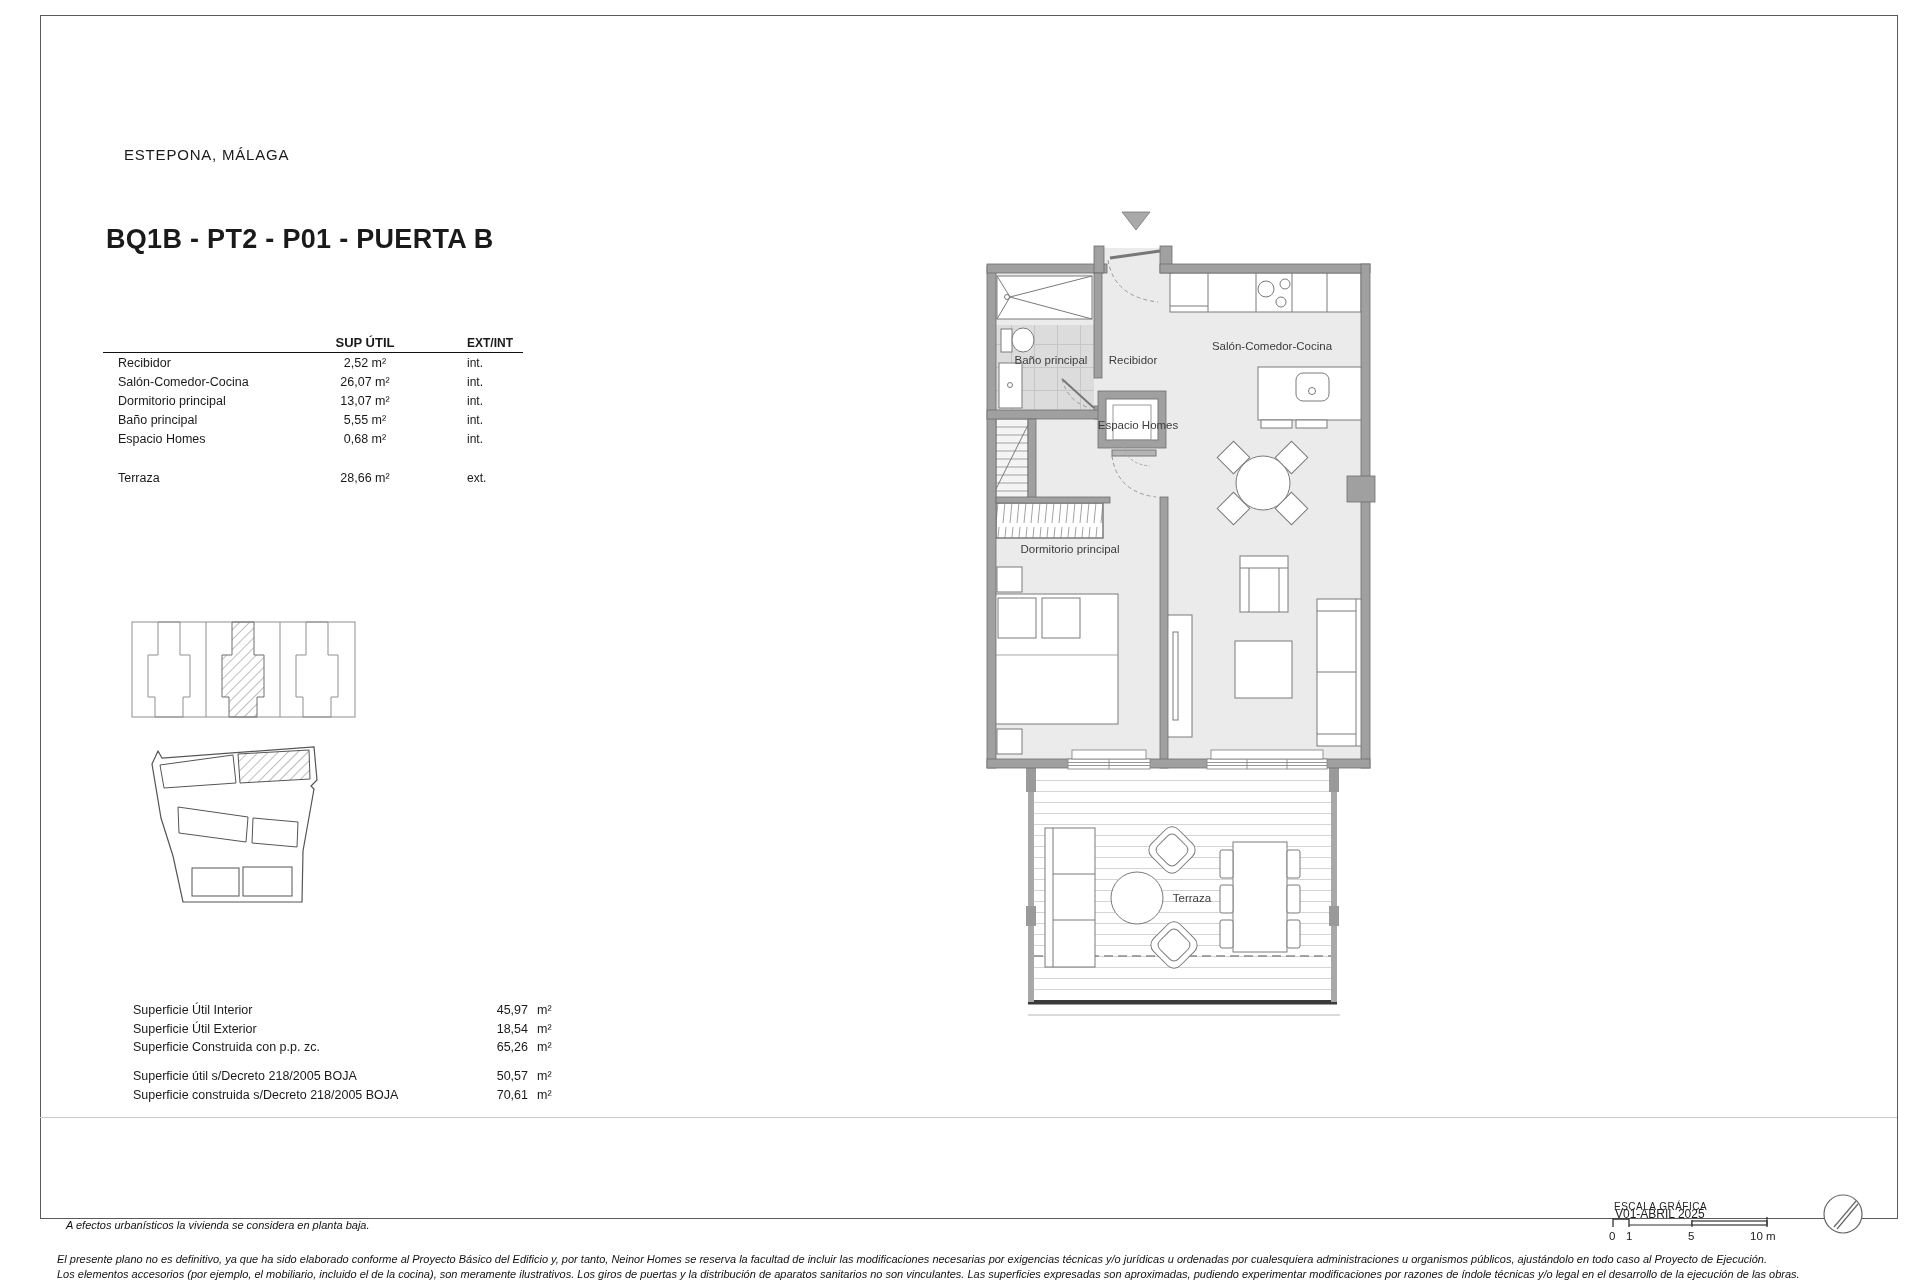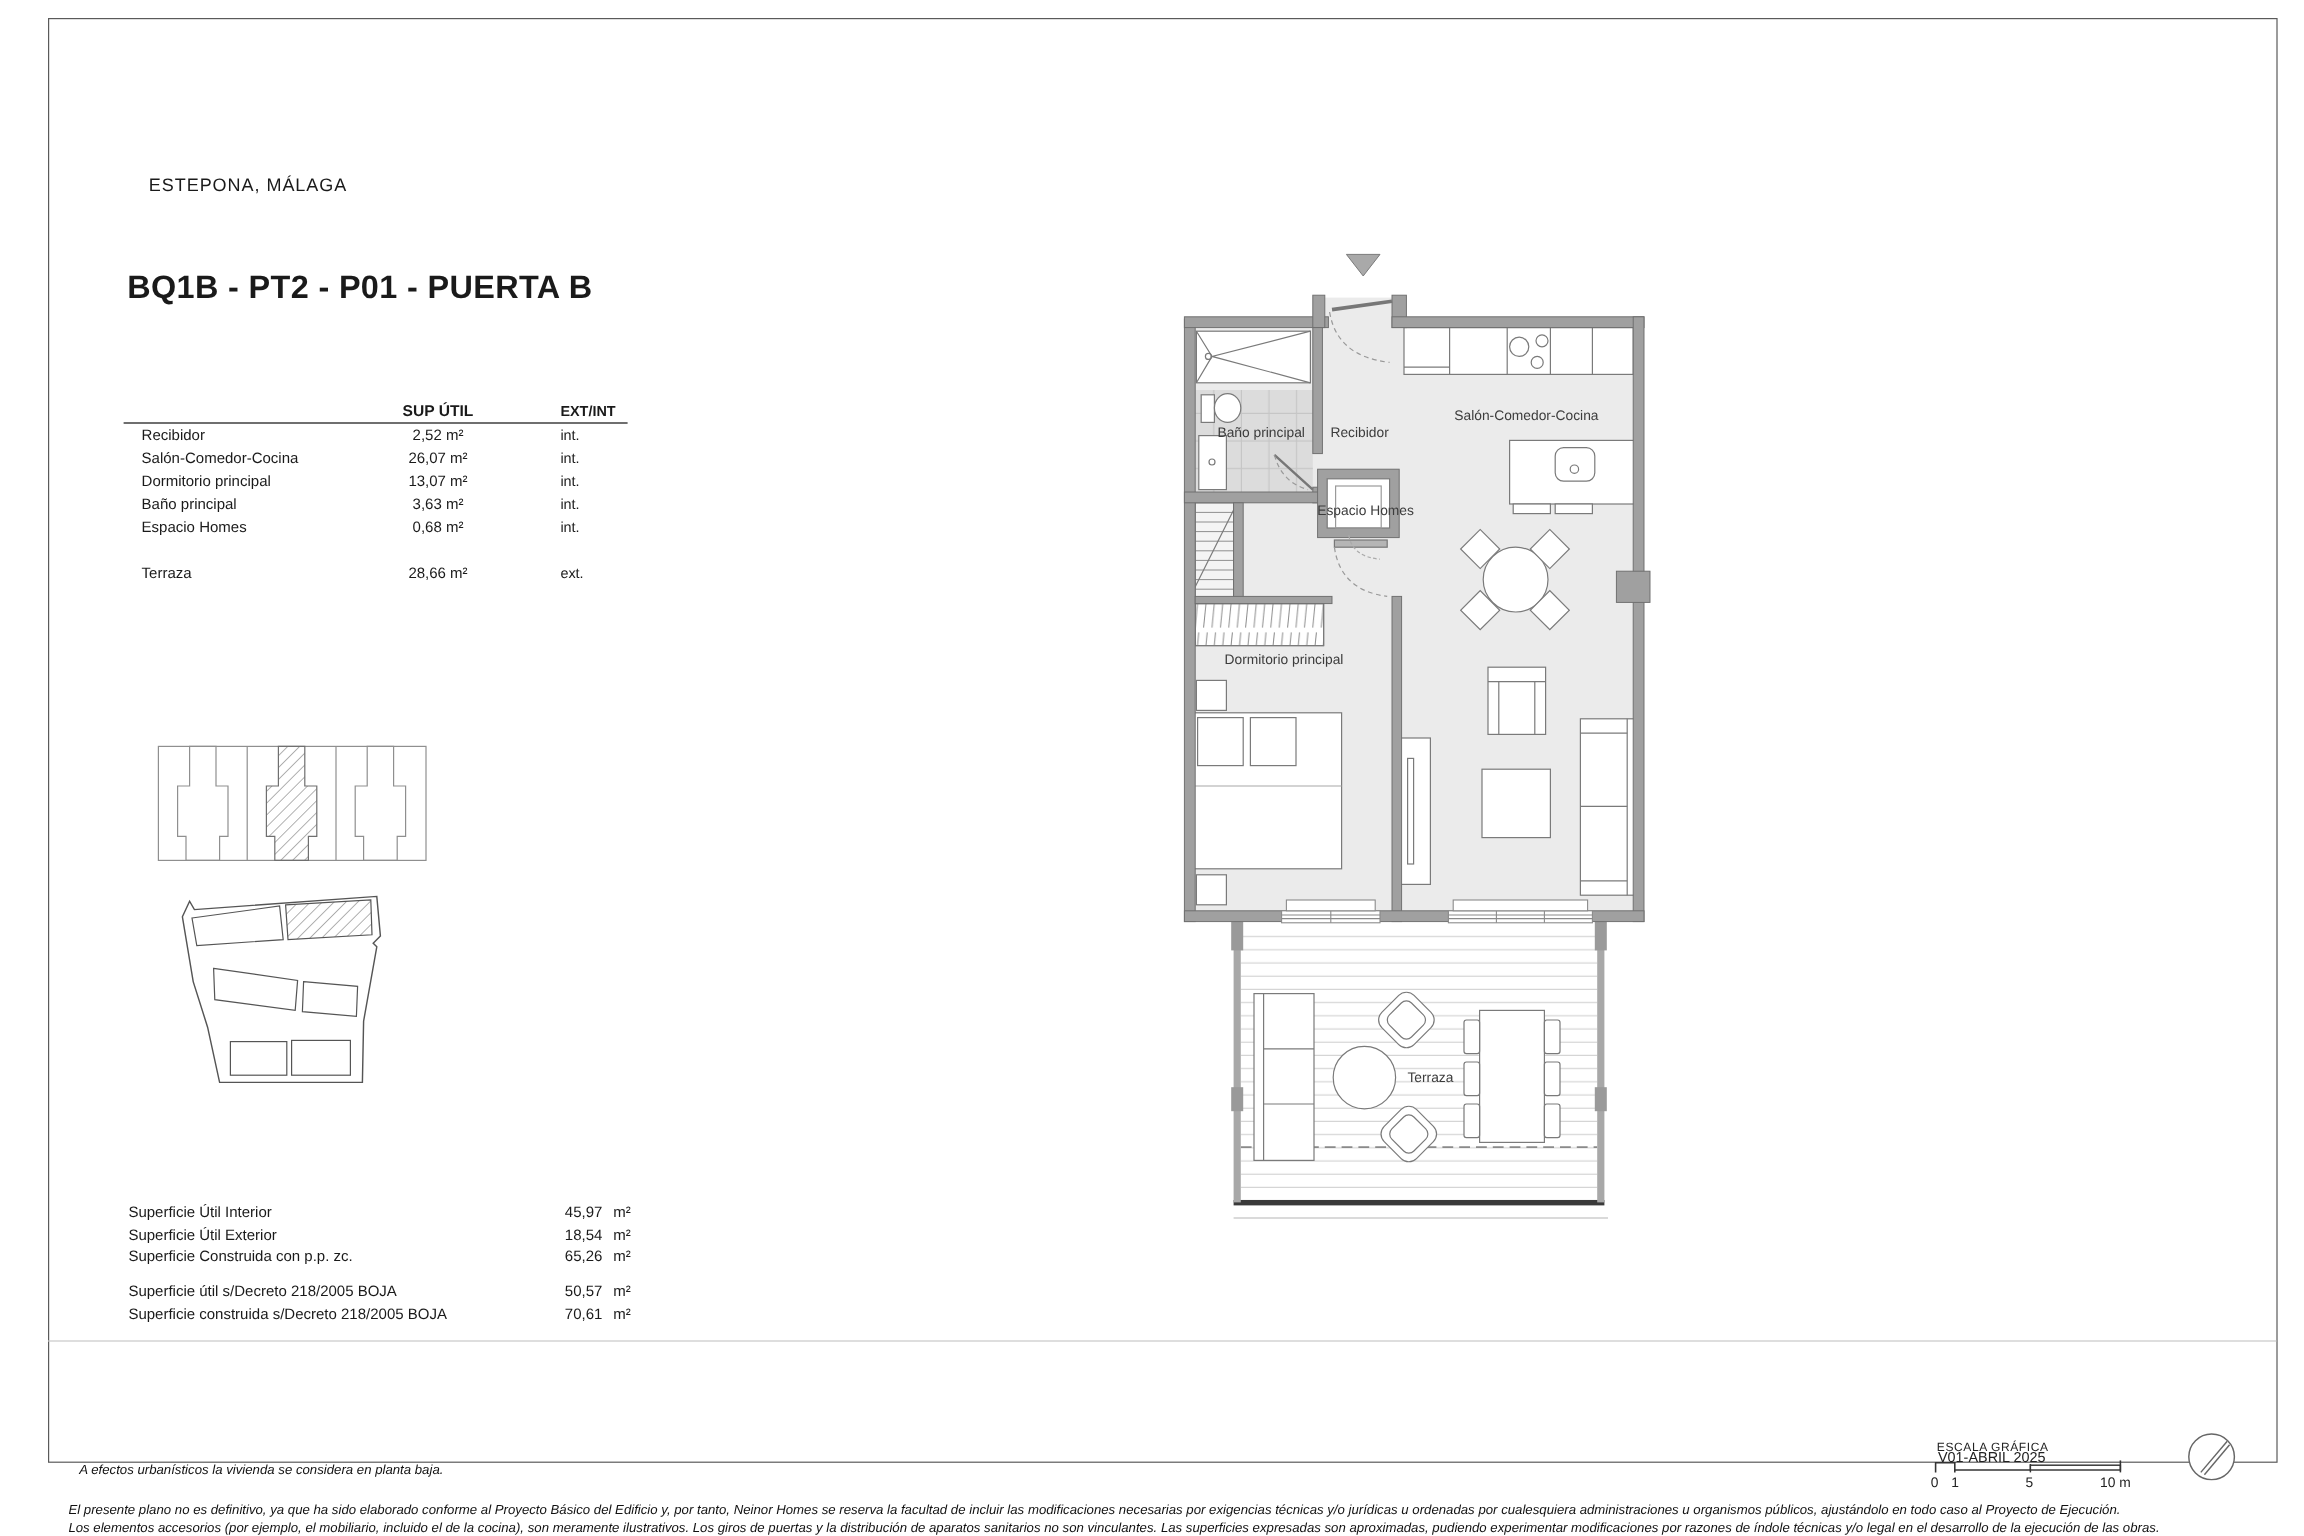--- a/index.html
+++ b/index.html
@@ -18,21 +18,21 @@
   #areas-table{left:103px;top:331px;width:420px;font-size:12.5px;}
   #areas-table .hdr{display:flex;font-weight:bold;font-size:13px;height:19px;align-items:flex-end;padding-bottom:2px;border-bottom:1.6px solid #111;}
   #areas-table .row{display:flex;height:19.2px;align-items:center;}
   #areas-table .c1{flex:0 0 218px;padding-left:15px;box-sizing:border-box;}
   #areas-table .c2{flex:0 0 88px;text-align:center;}
   #areas-table .c3{flex:1;text-align:left;padding-left:58px;box-sizing:border-box;font-size:12px;}
   #areas-table .gap{height:19px;}
   
   #summary{left:107px;top:1001px;width:430px;font-size:12.5px;}
   #summary .row{display:flex;height:18.6px;align-items:center;}
-  #summary .sl{flex:0 0 350px;}
+  #summary .sl{flex:0 0 350px;margin-left:26px;}
   #summary .sv{flex:0 0 45px;text-align:right;}
   #summary .su{flex:0 0 30px;padding-left:9px;}
   #summary .gap{height:10px;}
   
   #planta-note{left:66px;top:1219px;font-size:11px;font-style:italic;color:#111;}
   #footer{left:57px;top:1252px;width:1850px;font-size:11px;font-style:italic;color:#111;line-height:15px;white-space:nowrap;}
   
   #version{left:1615px;top:1184px;font-size:12px;color:#222;margin-top:23px;}
   #scale-label{left:1614px;top:1201px;font-size:10px;letter-spacing:.5px;color:#222;}
   .tick{position:absolute;font-size:11.5px;color:#222;}
@@ -66,21 +66,21 @@
     <div class="c2">26,07 m²</div>
     <div class="c3">int.</div>
   </div>
   <div class="row">
     <div class="c1">Dormitorio principal</div>
     <div class="c2">13,07 m²</div>
     <div class="c3">int.</div>
   </div>
   <div class="row">
     <div class="c1">Baño principal</div>
-    <div class="c2">3,63 m²</div>
+    <div class="c2">5,55 m²</div>
     <div class="c3">int.</div>
   </div>
   <div class="row">
     <div class="c1">Espacio Homes</div>
     <div class="c2">0,68 m²</div>
     <div class="c3">int.</div>
   </div>
   <div class="gap"></div>
   <div class="row">
     <div class="c1">Terraza</div>

